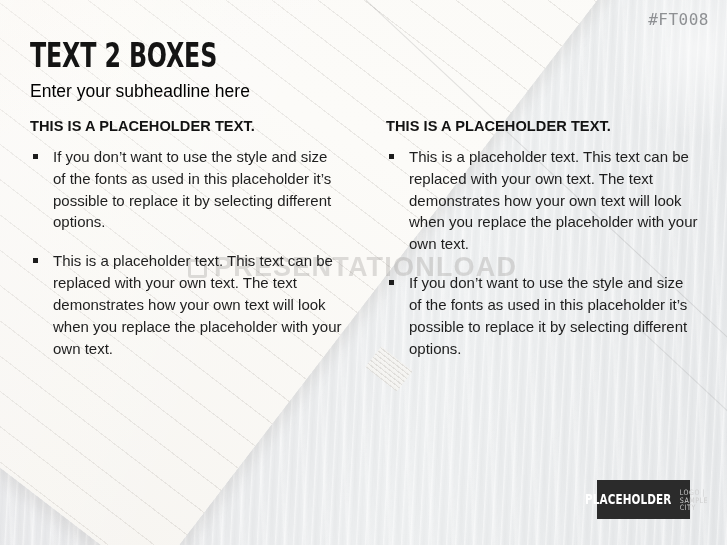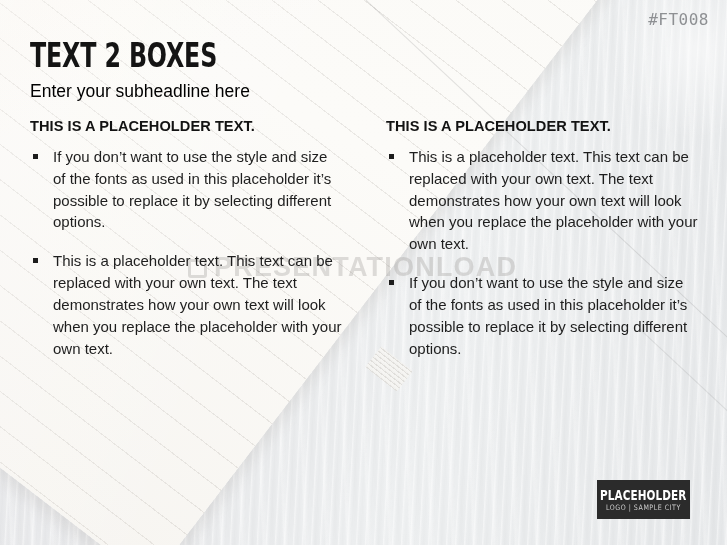--- a/index.html
+++ b/index.html
@@ -250,21 +250,21 @@
 
   
   .logo-box {
     position: absolute;
     left: 597px;
     top: 480px;
     width: 93px;
     height: 39px;
     background: #2b2b2b;
     display: flex;
-    flex-direction: column;
+    flex-direction: row;
     align-items: center;
     justify-content: center;
   }
   .logo-main {
     font-family: "Liberation Sans Narrow", "DejaVu Sans Condensed", "Liberation Sans", sans-serif;
     font-size: 13.5px;
     font-weight: 700;
     color: #ffffff;
     letter-spacing: 0.1px;
     transform: scaleX(0.86);

